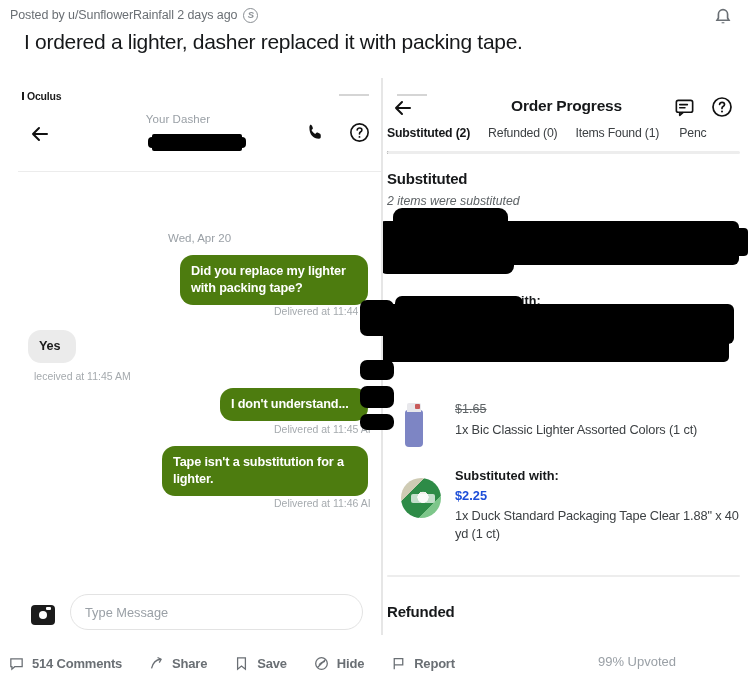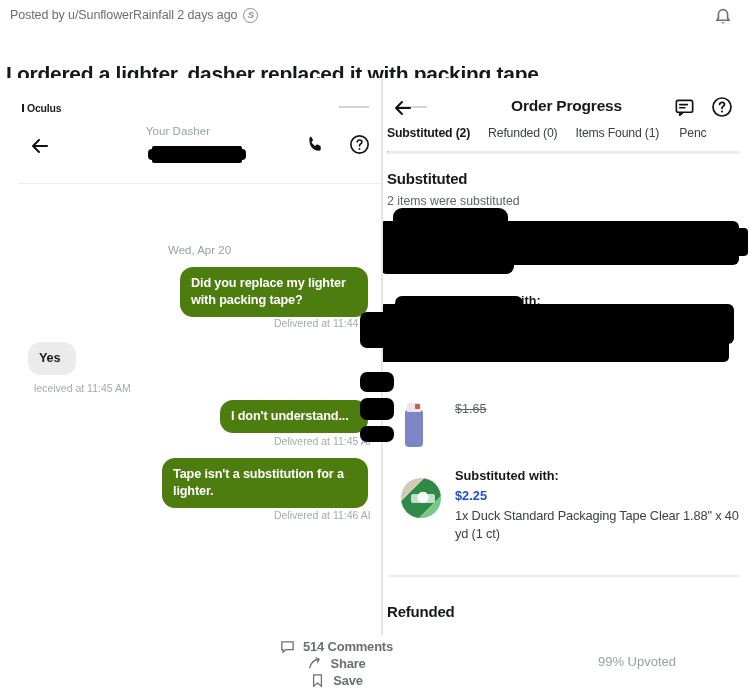--- a/index.html
+++ b/index.html
@@ -19,36 +19,36 @@
   .post-meta-text { font-size:12.5px; color:#6a6f74; letter-spacing:-.1px; white-space:nowrap; }
   .award-badge {
     width:15px; height:15px; border-radius:50%;
     border:1.4px solid #8a8f94; color:#8a8f94;
     font-size:9.5px; font-weight:bold; font-style:italic;
     display:flex; align-items:center; justify-content:center;
     line-height:1;
   }
   .bell-icon { position:absolute; right:16px; top:6px; width:22px; height:22px; }
   .post-title {
-    position:absolute; left:6px; top:30px; right:60px;
-    font-size:21px; font-weight:bold; color:#16181a; letter-spacing:-.3px;margin-top:32px;
+    position:absolute; left:24px; top:30px; right:60px;
+    font-size:21px; font-weight:normal; color:#16181a; letter-spacing:-.3px;
   }
 
   
   .shot {
     position:absolute; left:0; top:78px; width:750px; height:557px;
     background:#fff; overflow:hidden;
   }
   .divider-v {
     position:absolute; left:381px; top:0; width:1.5px; height:557px;
     background:#e6e6e6;
   }
 
   
-  .lp { position:absolute; left:0; top:12px; width:447px; height:557px; overflow:hidden; }
+  .lp { position:absolute; left:0; top:0; width:447px; height:557px; overflow:hidden; }
   .status-bar {
     position:absolute; left:22px; top:12px; font-size:10.5px;
     font-weight:bold; color:#1b1b1b; letter-spacing:-.2px;
     display:flex; align-items:center; gap:3px;
   }
   .status-bar .bar { width:2px; height:8px; background:#1b1b1b; display:inline-block; }
   .status-right {
     position:absolute; right:20px; top:16px; width:130px; height:8px;
     display:flex; justify-content:flex-end; gap:28px;
   }
@@ -150,21 +150,21 @@
   }
   .tabs-underline {
     position:absolute; left:4px; top:73px; width:353px; height:2.5px;
     background:#ededed; border-radius:2px;
   }
 
   .sec-title {
     position:absolute; font-size:15px; font-weight:bold; color:#16181a;
     letter-spacing:-.2px;
   }
-  .sec-sub { position:absolute; font-size:12.3px; color:#5e6366; }
+  .sec-sub { position:absolute; font-size:12.3px; color:#5e6366;font-style:italic; }
 
   .redact { position:absolute; background:#000; }
   .r-a { left:-4px; top:143px; width:360px; height:44px; border-radius:6px; }
   .r-a2{ left:10px; top:130px; width:115px; height:22px; border-radius:9px; }
   .r-a3{ left:-4px; top:176px; width:135px; height:20px; border-radius:8px; }
   .r-a4{ left:150px; top:150px; width:215px; height:28px; border-radius:4px; }
   .r-b { left:-4px; top:226px; width:355px; height:40px; border-radius:6px; }
   .r-b2{ left:-4px; top:256px; width:350px; height:28px; border-radius:5px; }
   .r-b3{ left:12px; top:218px; width:128px; height:18px; border-radius:7px; }
   .sub-with-ghost {
@@ -224,21 +224,21 @@
 
   .rp-rule {
     position:absolute; left:4px; top:497px; width:353px; height:2px;
     background:#ededed; border-radius:2px;
   }
   .refunded-title { left:4px; top:525px; }
 
   
   .actions {
     position:absolute; left:0; top:638px; width:690px; height:50px;
-    background:#fff; display:flex; align-items:center; padding-left:8px; gap:0;flex-direction:column;
+    background:#fff; display:flex; align-items:center; padding-left:8px; gap:0;
   }
   .act {
     display:flex; align-items:center; gap:7px;
     font-size:13px; font-weight:bold; color:#6a6f74; margin-right:26px;
     letter-spacing:-.2px;
   }
   .act svg { flex:0 0 auto; }
   .upvoted {
     position:absolute; right:14px; top:16px;
     font-size:13px; color:#9aa0a6;
@@ -315,20 +315,24 @@
 
         <div class="bubble out b4">Tape isn't a substitution for a lighter.</div>
         <div class="stamp s4">Delivered at 11:46 AI</div>
 
         <div class="chat-redact cr1"></div>
         <div class="chat-redact cr2"></div>
         <div class="chat-redact cr3"></div>
         <div class="chat-redact cr4"></div>
       </div>
 
+      <div class="msg-row">
+        <span class="cam-icon"></span>
+        <div class="msg-input">Type Message</div>
+      </div>
 
     </div>
 
     <div class="rp">
 
       <div class="rp-header">
         <span class="back-arrow-r">
           <svg width="24" height="24" viewBox="0 0 24 24">
               <path d="M19 12H5M5 12l6-6M5 12l6 6" stroke="#111" stroke-width="2" fill="none" stroke-linecap="round" stroke-linejoin="round"></path>
             </svg>
@@ -370,20 +374,21 @@
       <div class="redact r-b"></div>
       <div class="redact r-b2"></div>
 
       <div class="item" style="left:0; top:318px; width:367px; height:175px;">
         <div class="lighter-img">
           <div class="lighter-body"></div>
           <div class="lighter-top"></div>
           <div class="lighter-spark"></div>
         </div>
         <div class="price-old">$1.65</div>
+        <div class="item-name-1">1x Bic Classic Lighter Assorted Colors (1 ct)</div>
 
         <div class="tape-img"></div>
         <div class="sub-with">Substituted with:</div>
         <div class="price-new">$2.25</div>
         <div class="item-name-2">1x Duck Standard Packaging Tape Clear 1.88" x 40 yd (1 ct)</div>
       </div>
 
       <div class="rp-rule"></div>
       <div class="sec-title refunded-title">Refunded</div>
     </div>

